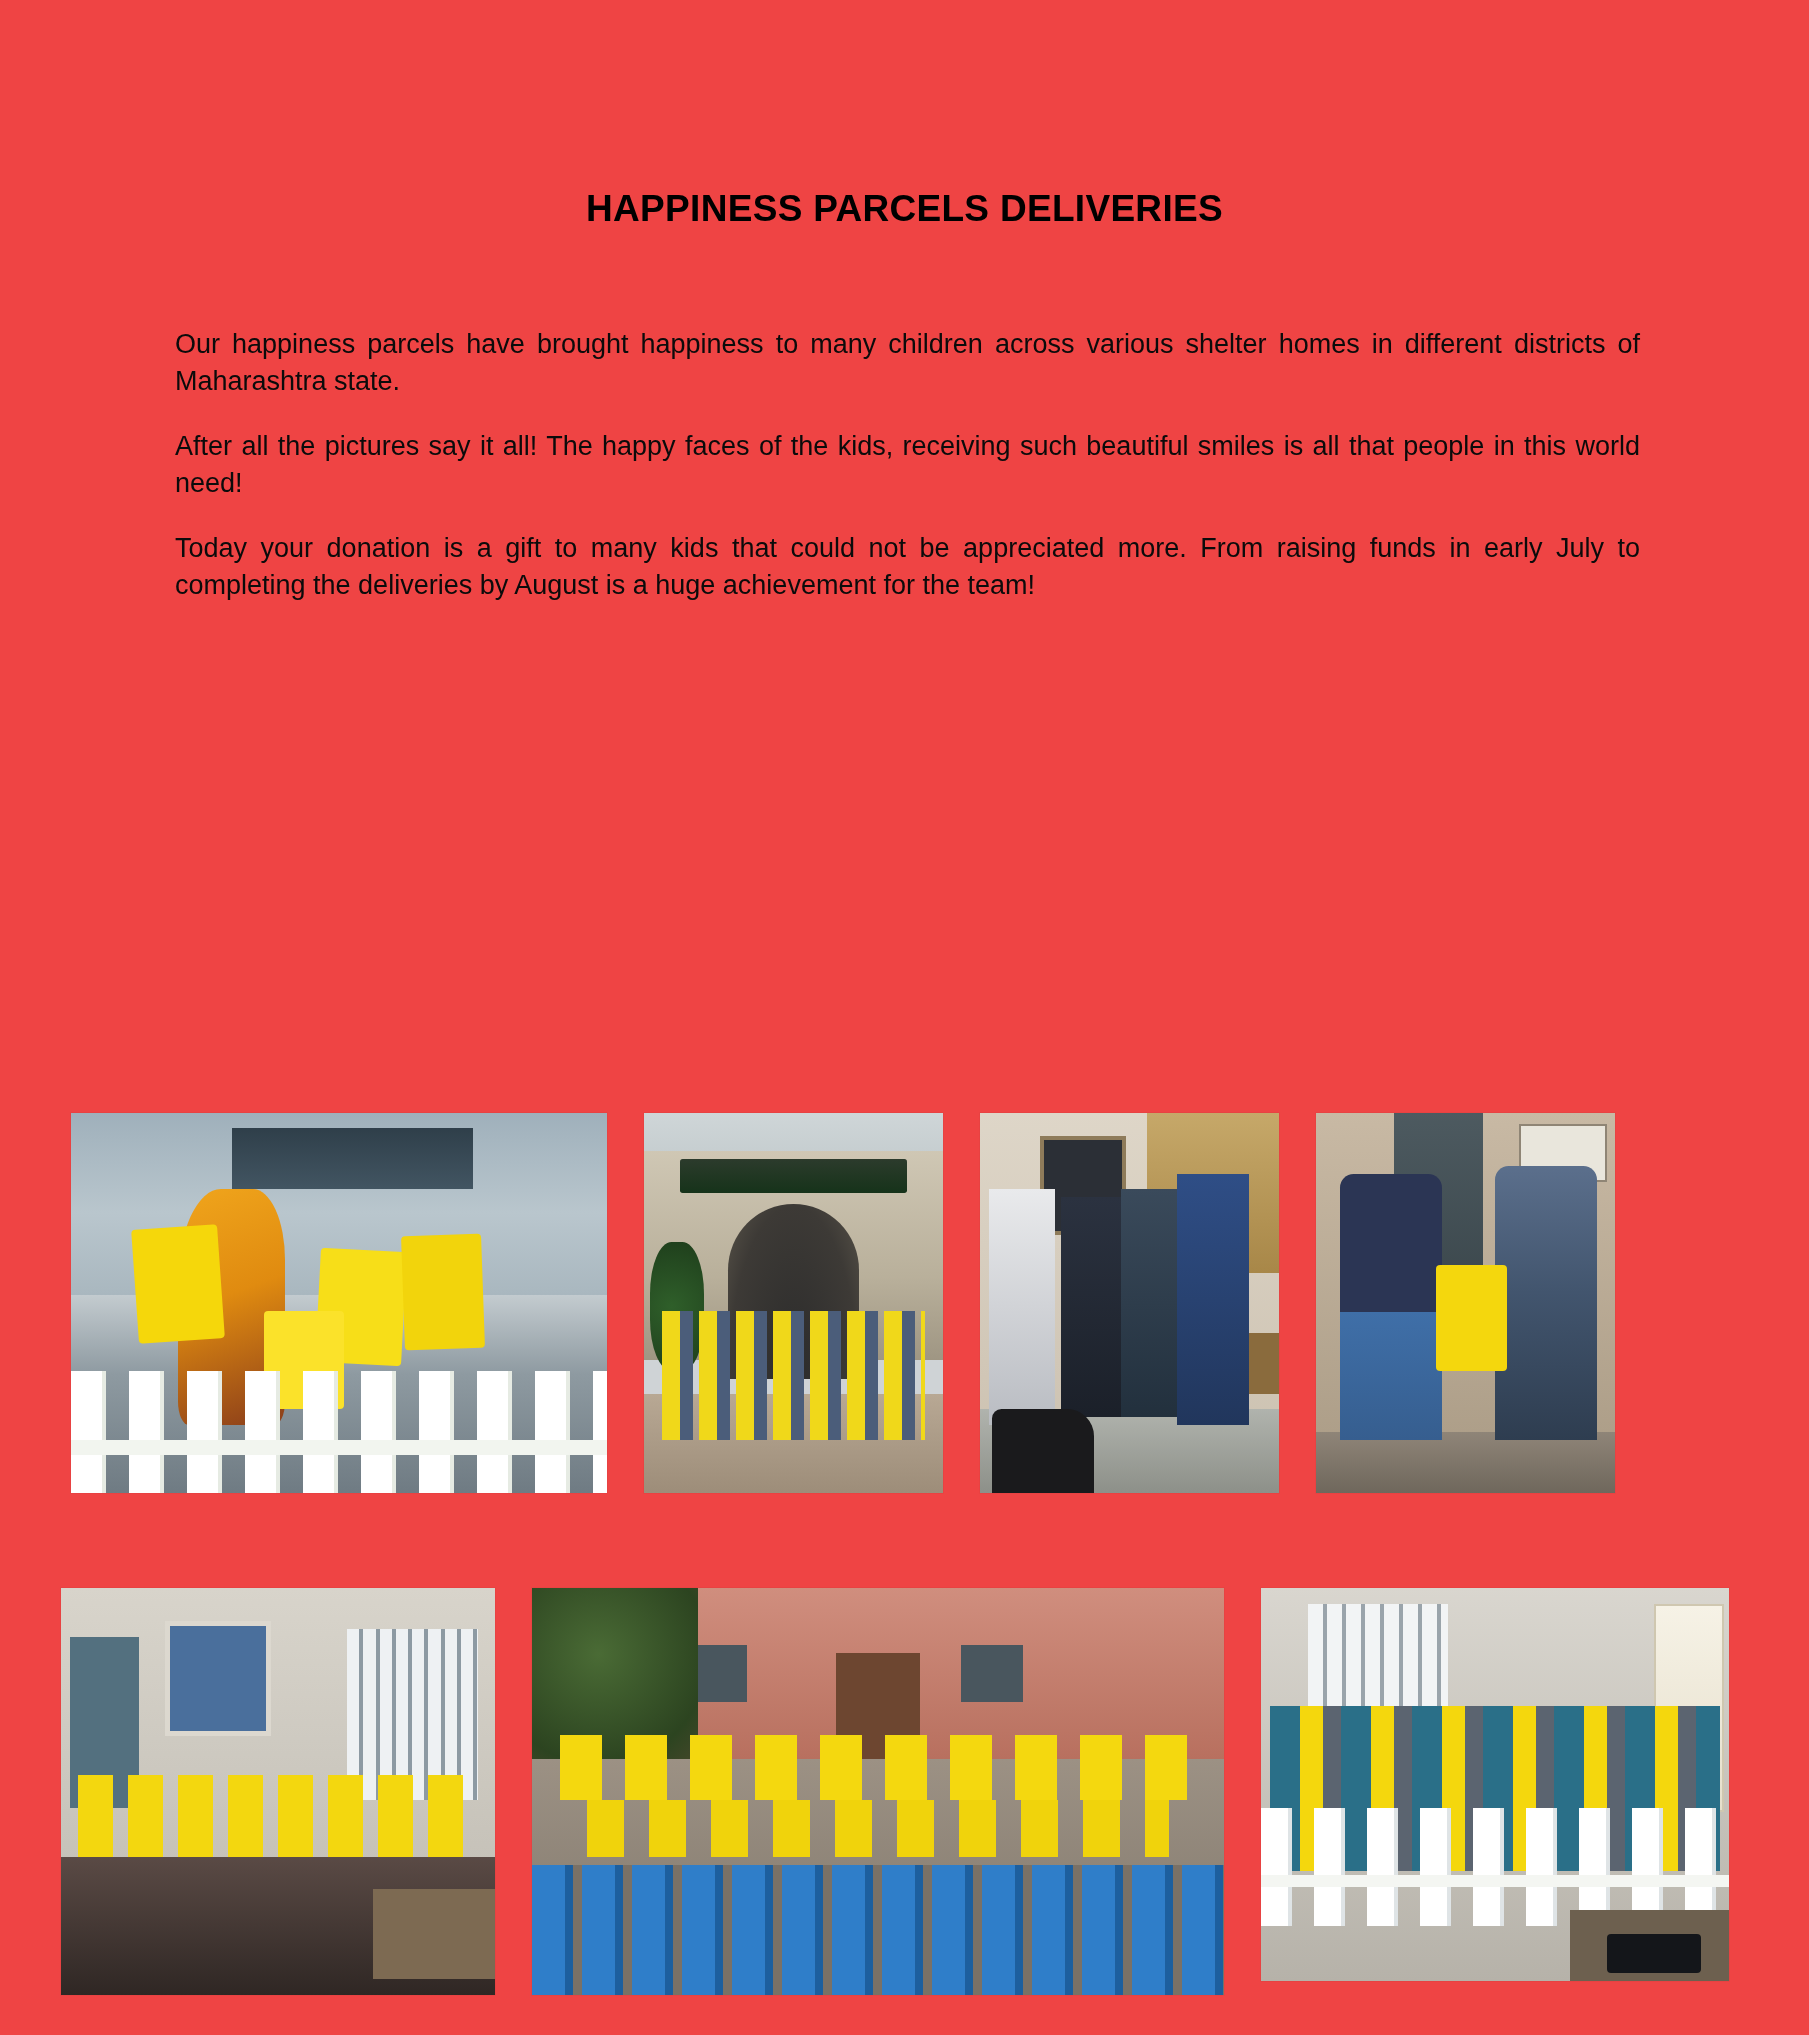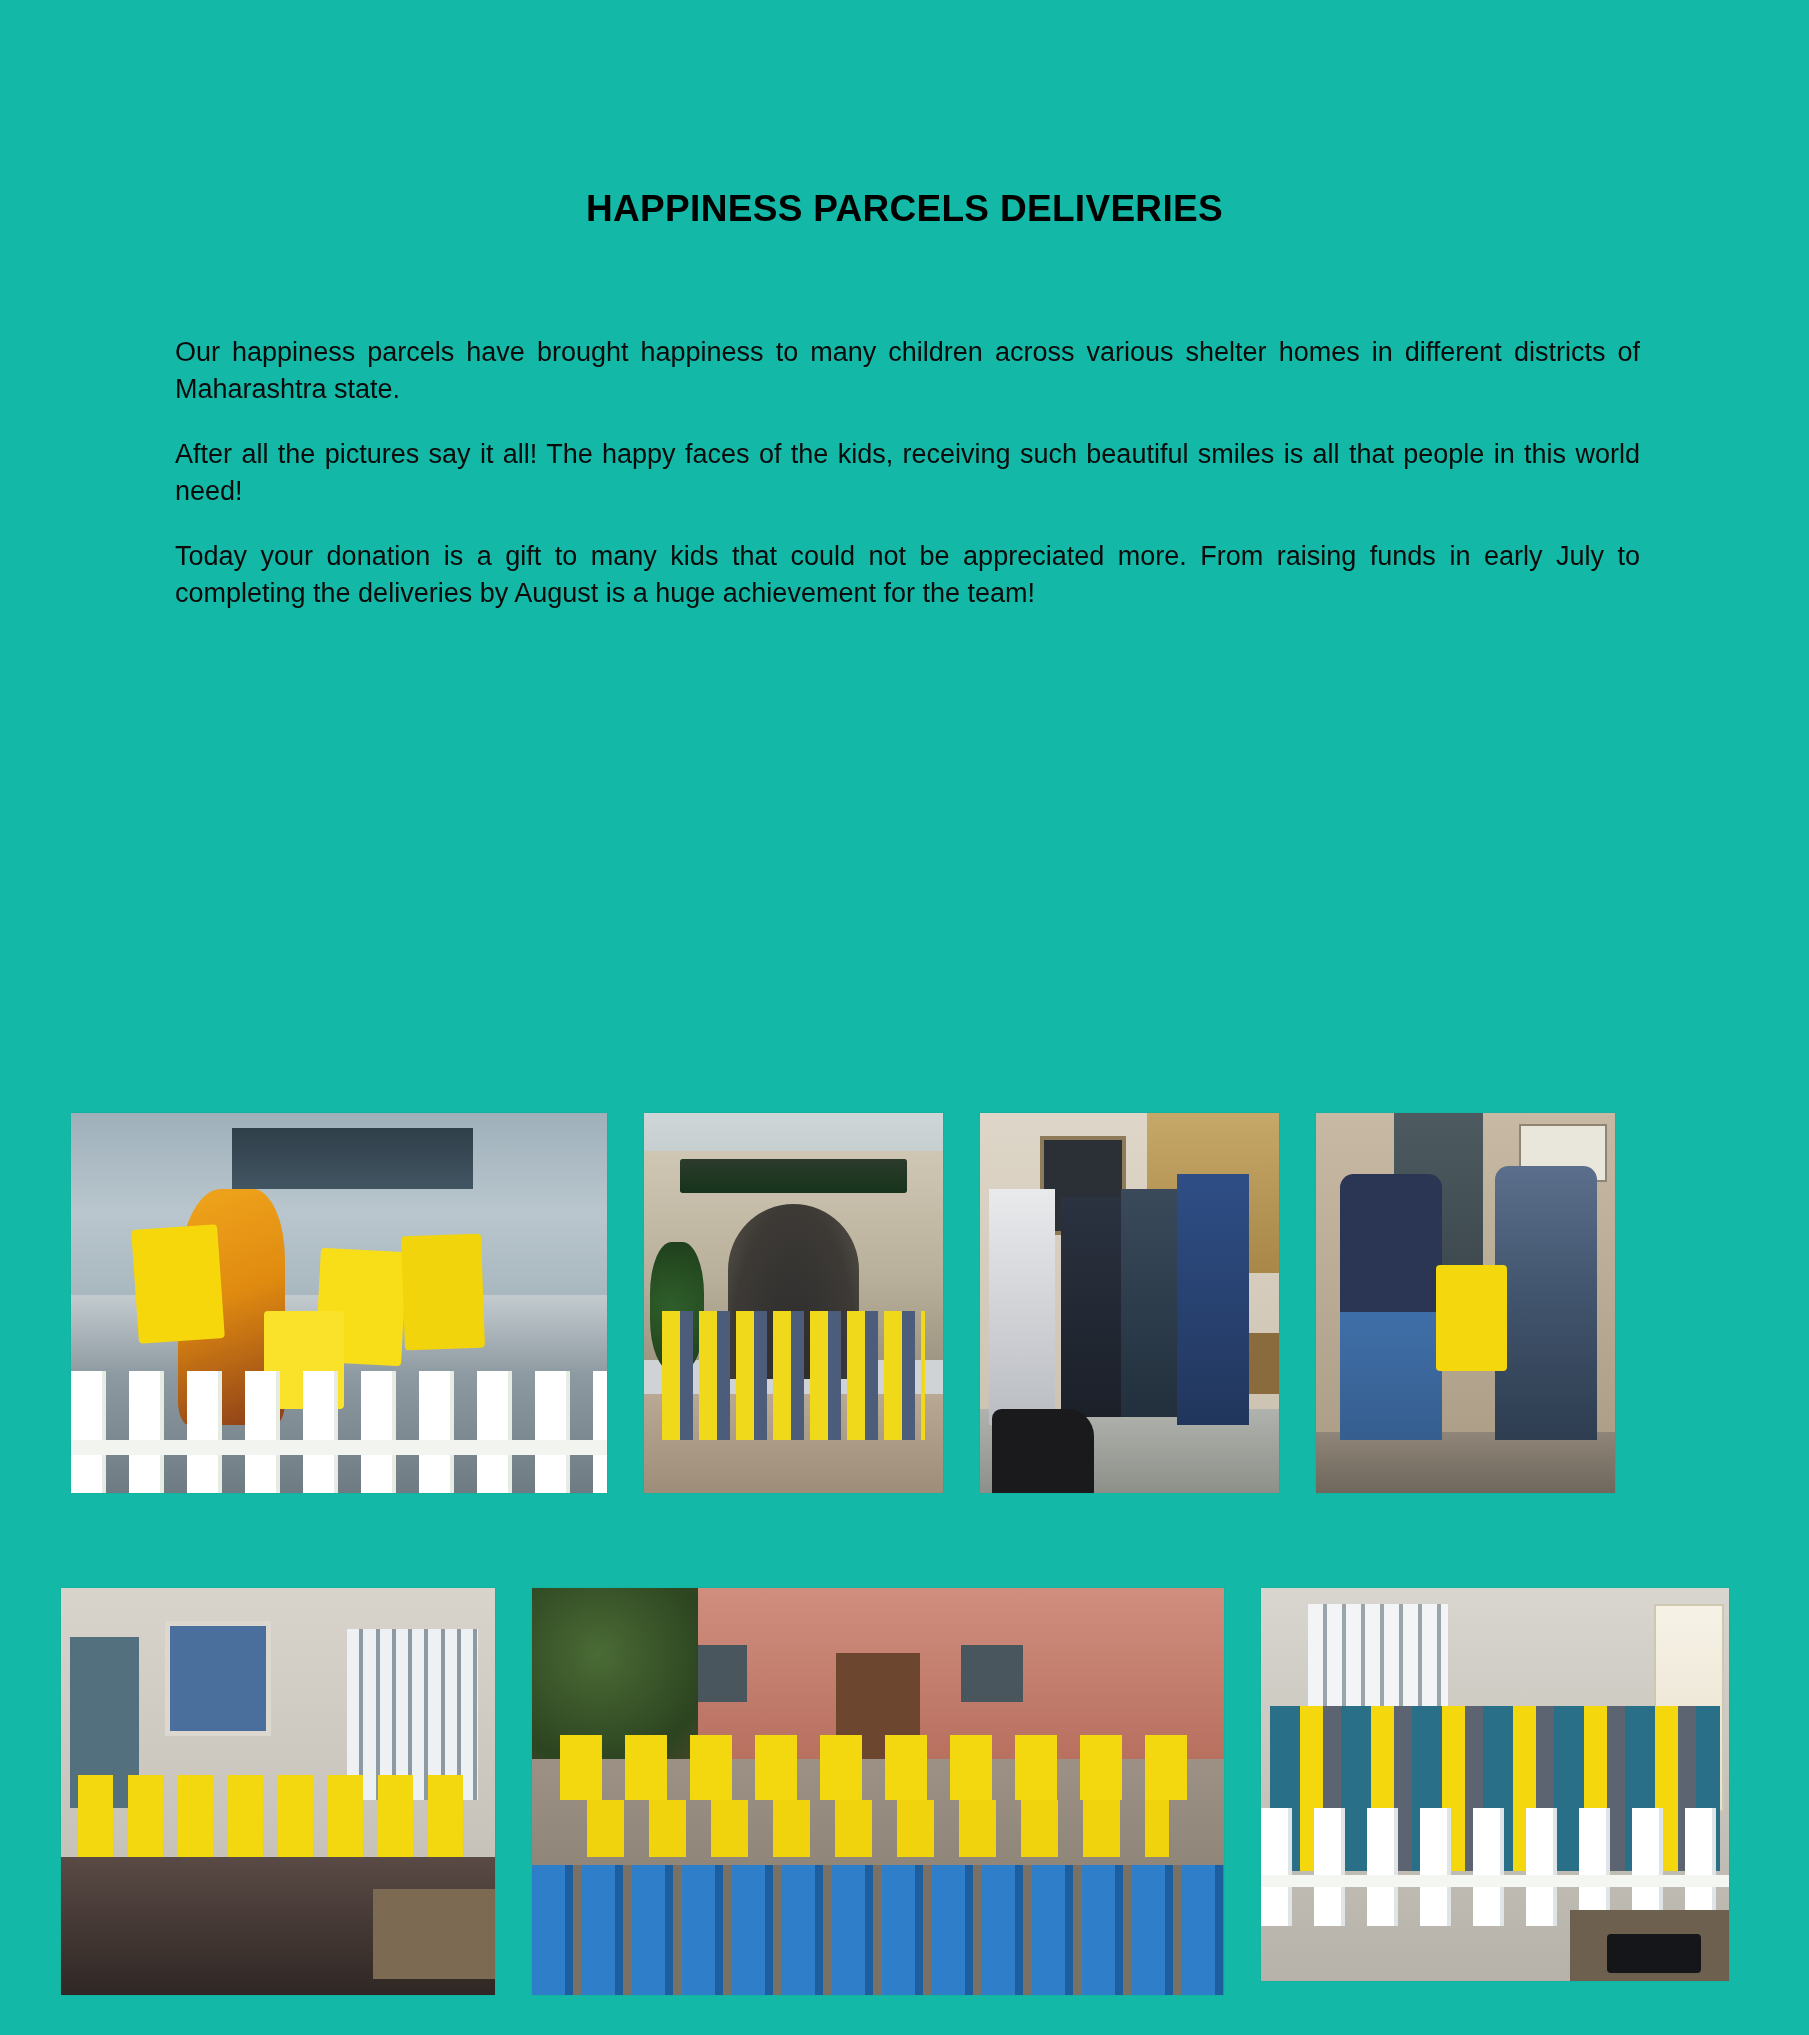--- a/index.html
+++ b/index.html
@@ -12,41 +12,40 @@
     height: 2035px;
     font-family: "Liberation Sans", sans-serif;
     color: #000000;
     position: relative;
     overflow: hidden;
   }
 
   .page {
     position: absolute;
     inset: 0;
-    background: #14b8a6;
+    background: #ef4444;
   }
 
   .doc-title {
     position: absolute;
     top: 163px;
     left: 0;
     width: 1809px;
     text-align: center;
     font-size: 37px;
     font-weight: bold;
     letter-spacing: 0.3px;
     color: #000;
   }
 
   .body-copy {
     position: absolute;
     top: 326px;
     left: 175px;
     width: 1465px;
-    margin-top: 8px;
   }
 
   .para {
     font-size: 27px;
     line-height: 1.36;
     text-align: justify;
     margin: 0 0 28.5px 0;
     color: #0b0b0b;
   }
   .para:last-child { margin-bottom: 0; }

